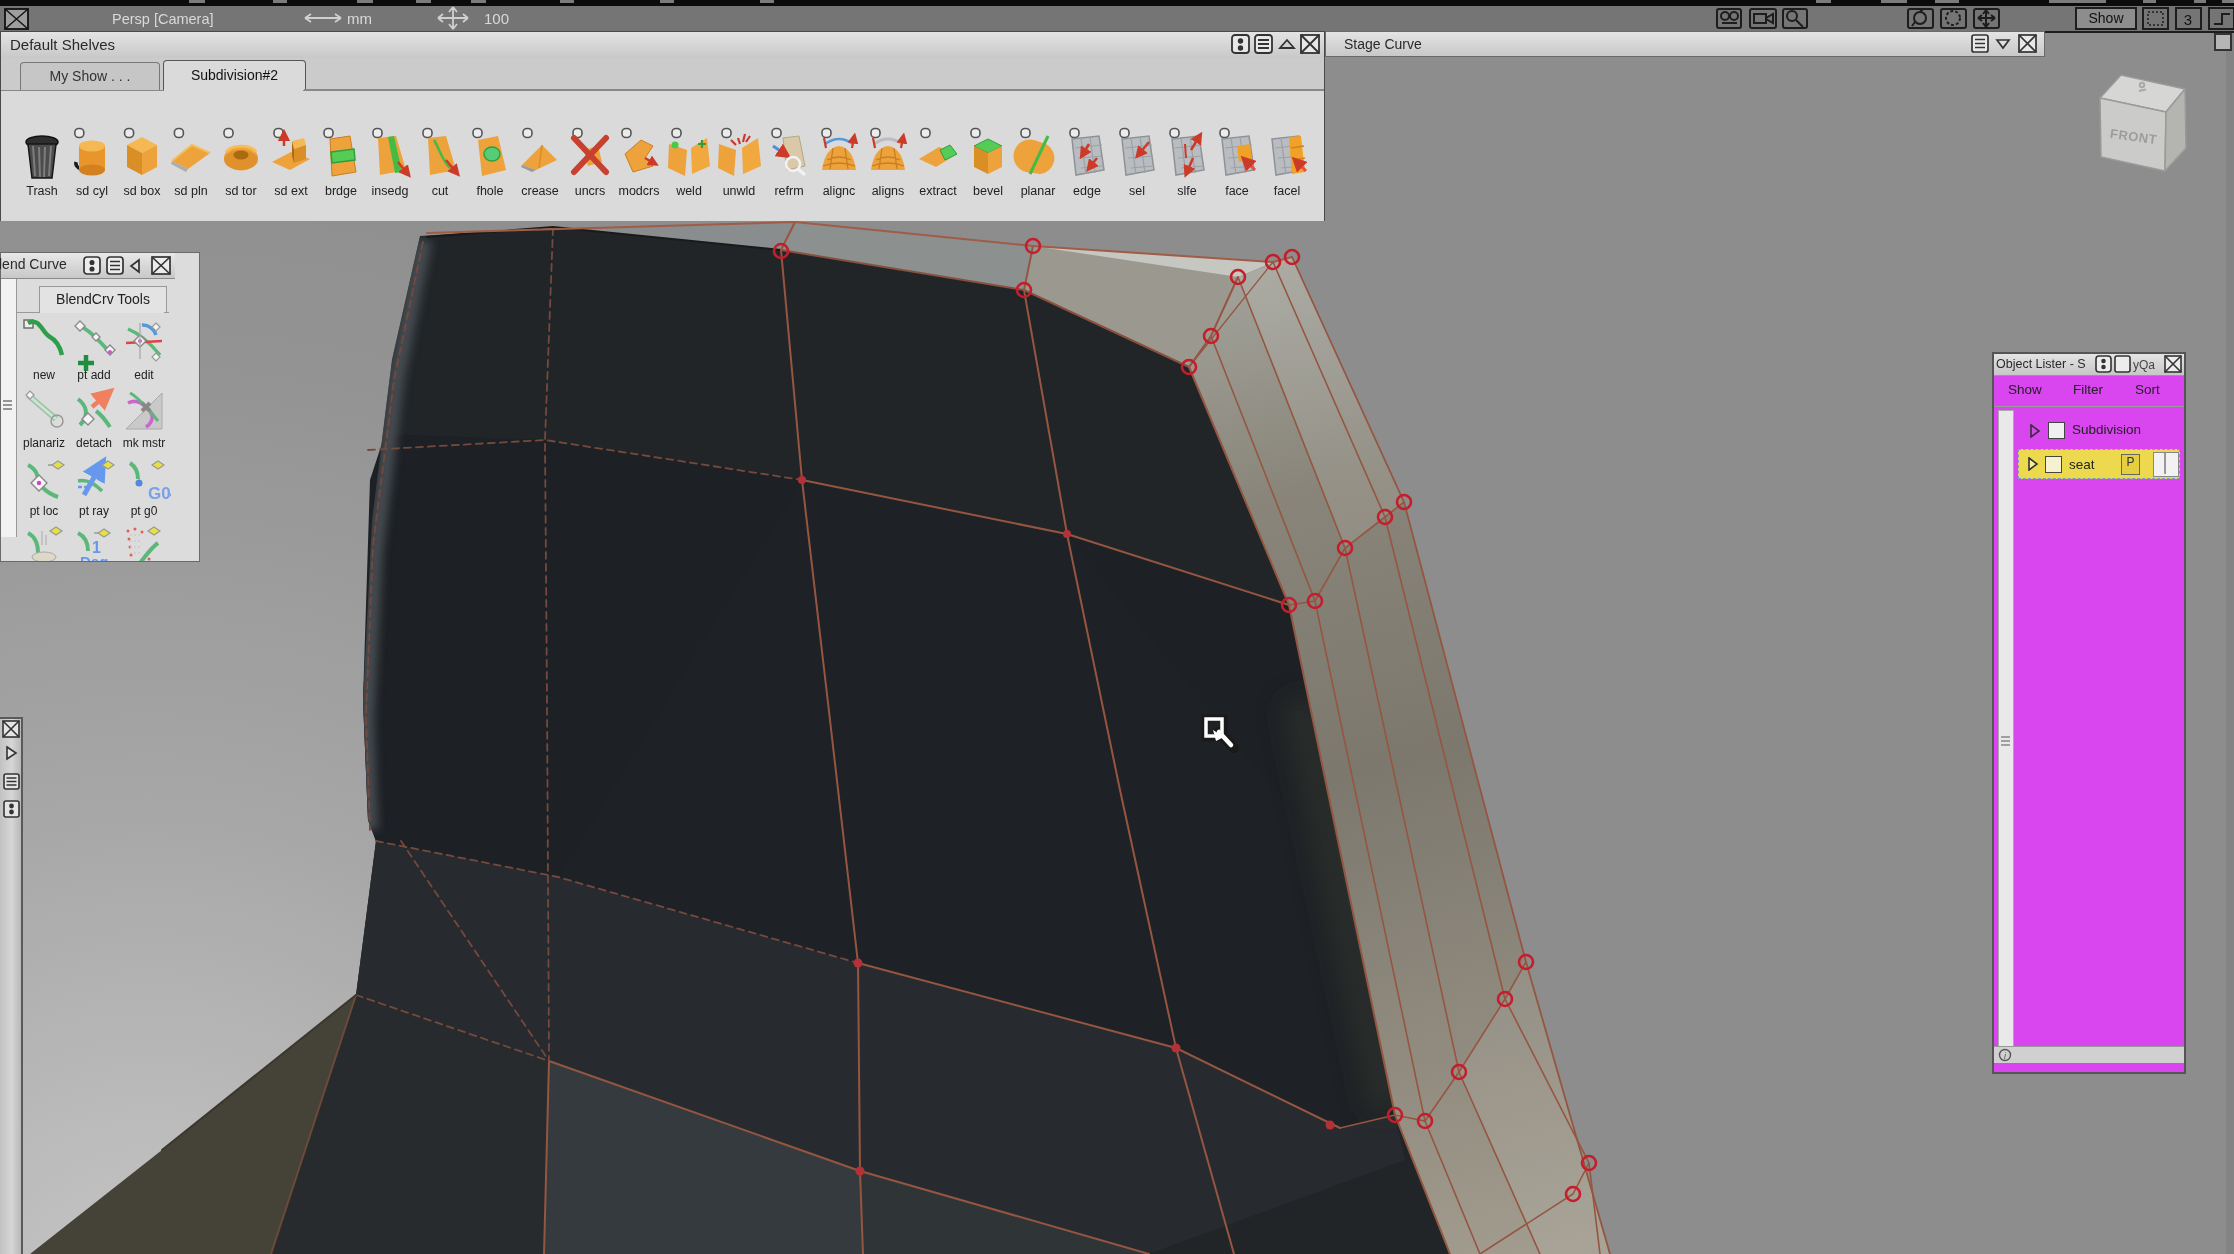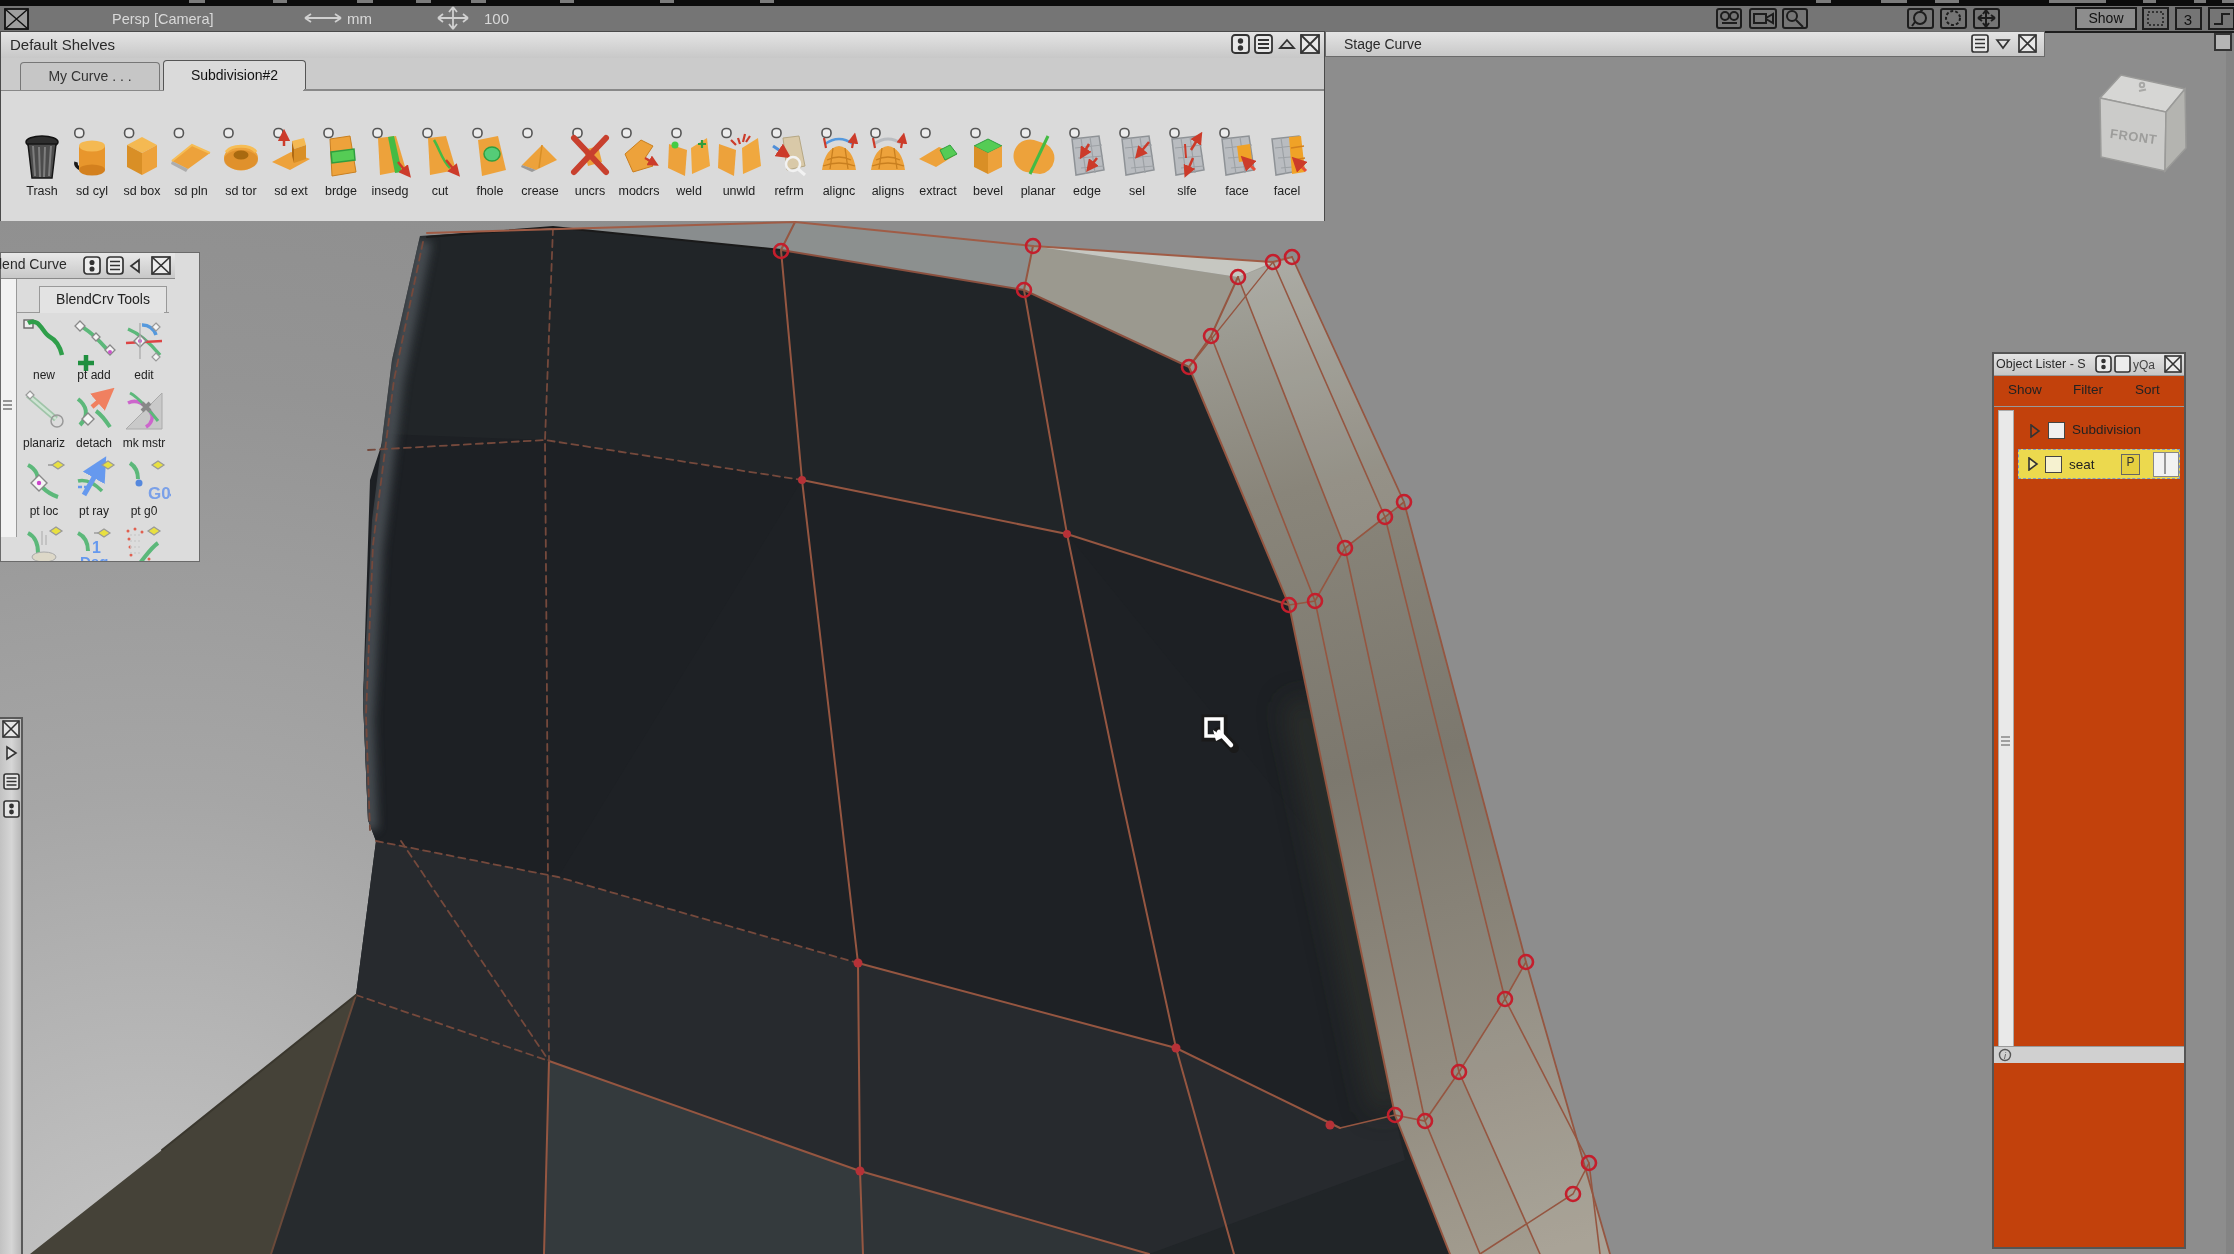--- a/index.html
+++ b/index.html
@@ -258,21 +258,21 @@
         <path d="M27,6 l11,0 M27,10 l11,0 M27,14 l11,0"></path>
         <path d="M49,14 l7,-8 l7,8 z" fill="#cfcfcf"></path>
         <rect x="70" y="1" width="18" height="18" fill="#e8e8e8"></rect>
         <path d="M70,1 L88,19 M88,1 L70,19"></path>
       </g>
     </svg>
   </div>
 
   <div class="abs" style="left:0;top:26px;width:1323px;height:32px;background:#cbcbcb"></div>
   <div class="abs" style="left:19px;top:30px;width:138px;height:28px;background:#c6c6c6;border:1px solid #777;border-bottom:none;border-radius:4px 4px 0 0">
-    <span style="position:absolute;left:50%;transform:translateX(-50%);top:5px;font-size:14px;color:#333;white-space:nowrap">My Curve . . .</span>
+    <span style="position:absolute;left:50%;transform:translateX(-50%);top:5px;font-size:14px;color:#333;white-space:nowrap">My Show . . .</span>
   </div>
   <div class="abs" style="left:162px;top:28px;width:141px;height:30px;background:#dadada;border:1px solid #555;border-bottom:none;border-radius:4px 4px 0 0">
     <span style="position:absolute;left:50%;transform:translateX(-50%);top:6px;font-size:14px;color:#111;white-space:nowrap">Subdivision#2</span>
   </div>
   <div class="abs" style="left:0;top:58px;width:1323px;height:130px;background:#dadada;border-top:1px solid #888"></div>
   <div class="abs" style="left:303px;top:57px;width:1020px;height:2px;background:#888"></div>
   <div class="abs" style="left:163px;top:57px;width:139px;height:2px;background:#dadada"></div>
 
   <svg class="abs" style="left:0;top:58px" width="1323" height="130" viewBox="0 0 1323 130">
         <use href="#shelficons"></use>
@@ -428,21 +428,21 @@
     <path d="M3,2 L19,18 M19,2 L3,18"></path>
     <path d="M7,28 l9,6 l-9,6 z" fill="#e4e4e4"></path>
     <rect x="4" y="55" width="15" height="15" rx="2" fill="#e4e4e4"></rect>
     <path d="M6.5,59 l10,0 M6.5,62.5 l10,0 M6.5,66 l10,0"></path>
     <rect x="4" y="82" width="15" height="16" rx="2" fill="#e4e4e4"></rect>
     <circle cx="11.5" cy="87" r="1.6" fill="#333"></circle>
         <circle cx="11.5" cy="93" r="1.6" fill="#333"></circle>
   </g>
 </svg>
 
-<div class="abs" style="left:1992px;top:352px;width:194px;height:897px;background:#c2410c;border:2px solid #555;box-sizing:border-box">
+<div class="abs" style="left:1992px;top:352px;width:194px;height:722px;background:#d946ef;border:2px solid #555;box-sizing:border-box">
   <div class="abs" style="left:0;top:0;width:190px;height:21px;background:linear-gradient(#e4e4e4,#c6c6c6);border-bottom:1px solid #999">
     <span style="position:absolute;left:2px;top:3px;font-size:12.5px;color:#2a2a2a;white-space:nowrap">Object Lister - S</span>
     <svg class="abs" style="left:101px;top:1px" width="89" height="19" viewBox="0 0 89 19">
       <g stroke="#333" stroke-width="1.6" fill="none">
         <rect x="1" y="1" width="15" height="16" rx="3" fill="#ececec"></rect>
         <circle cx="8.5" cy="6" r="1.5" fill="#333"></circle>
             <circle cx="8.5" cy="12" r="1.5" fill="#333"></circle>
         <rect x="20" y="1" width="15" height="16" rx="2" fill="#ececec"></rect>
       </g>
       <text x="38" y="14" font-size="12" fill="#444">yQa</text>

